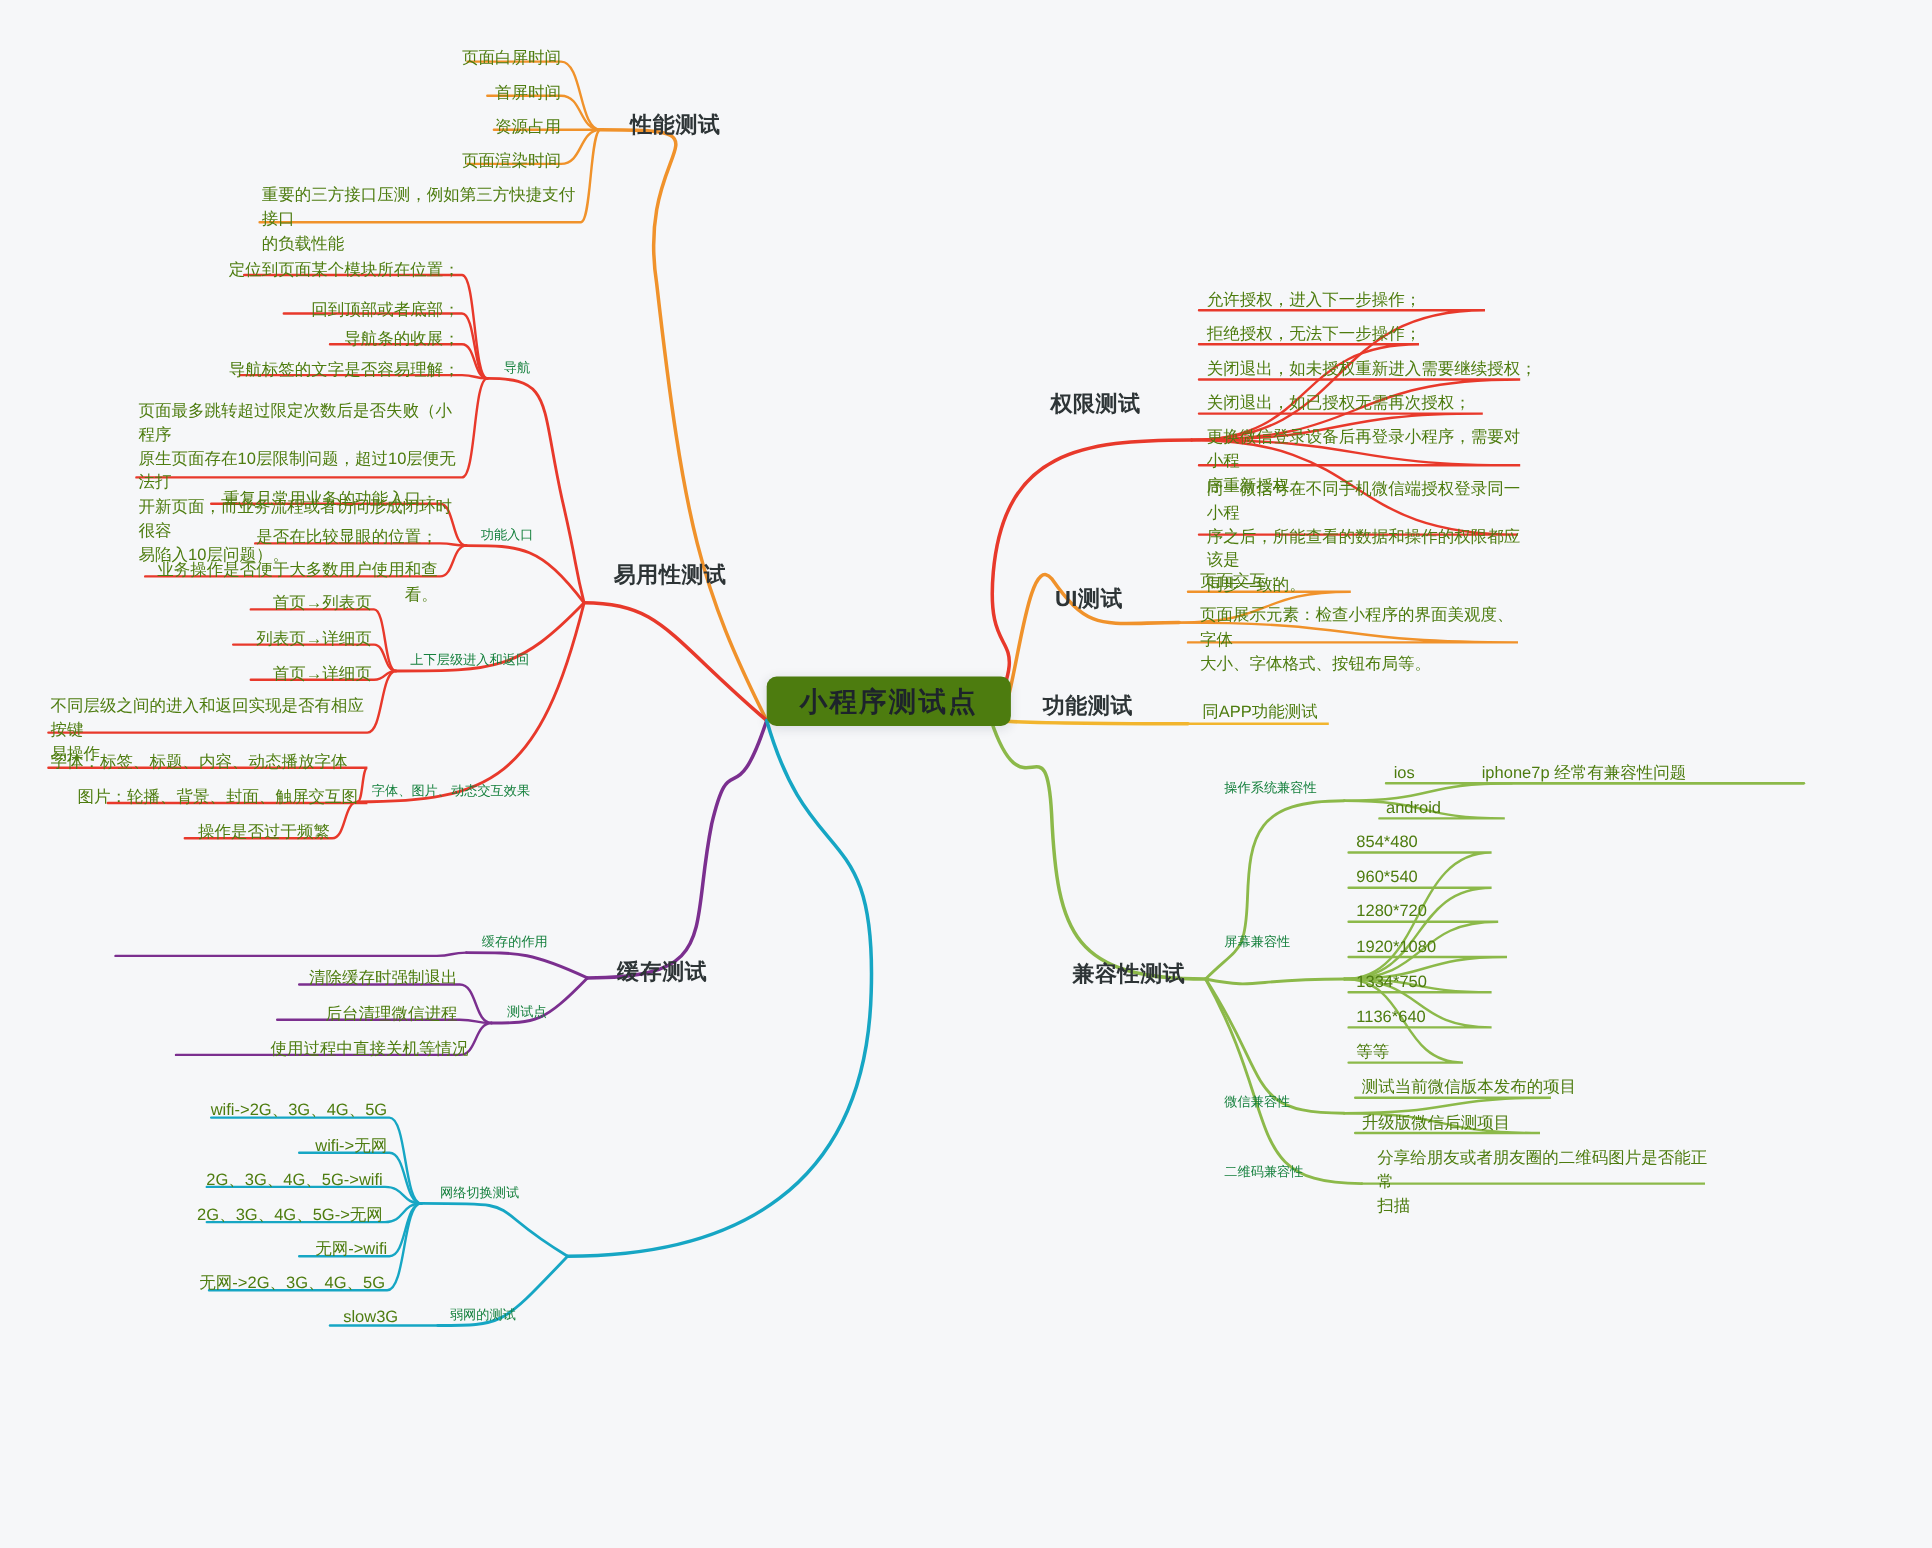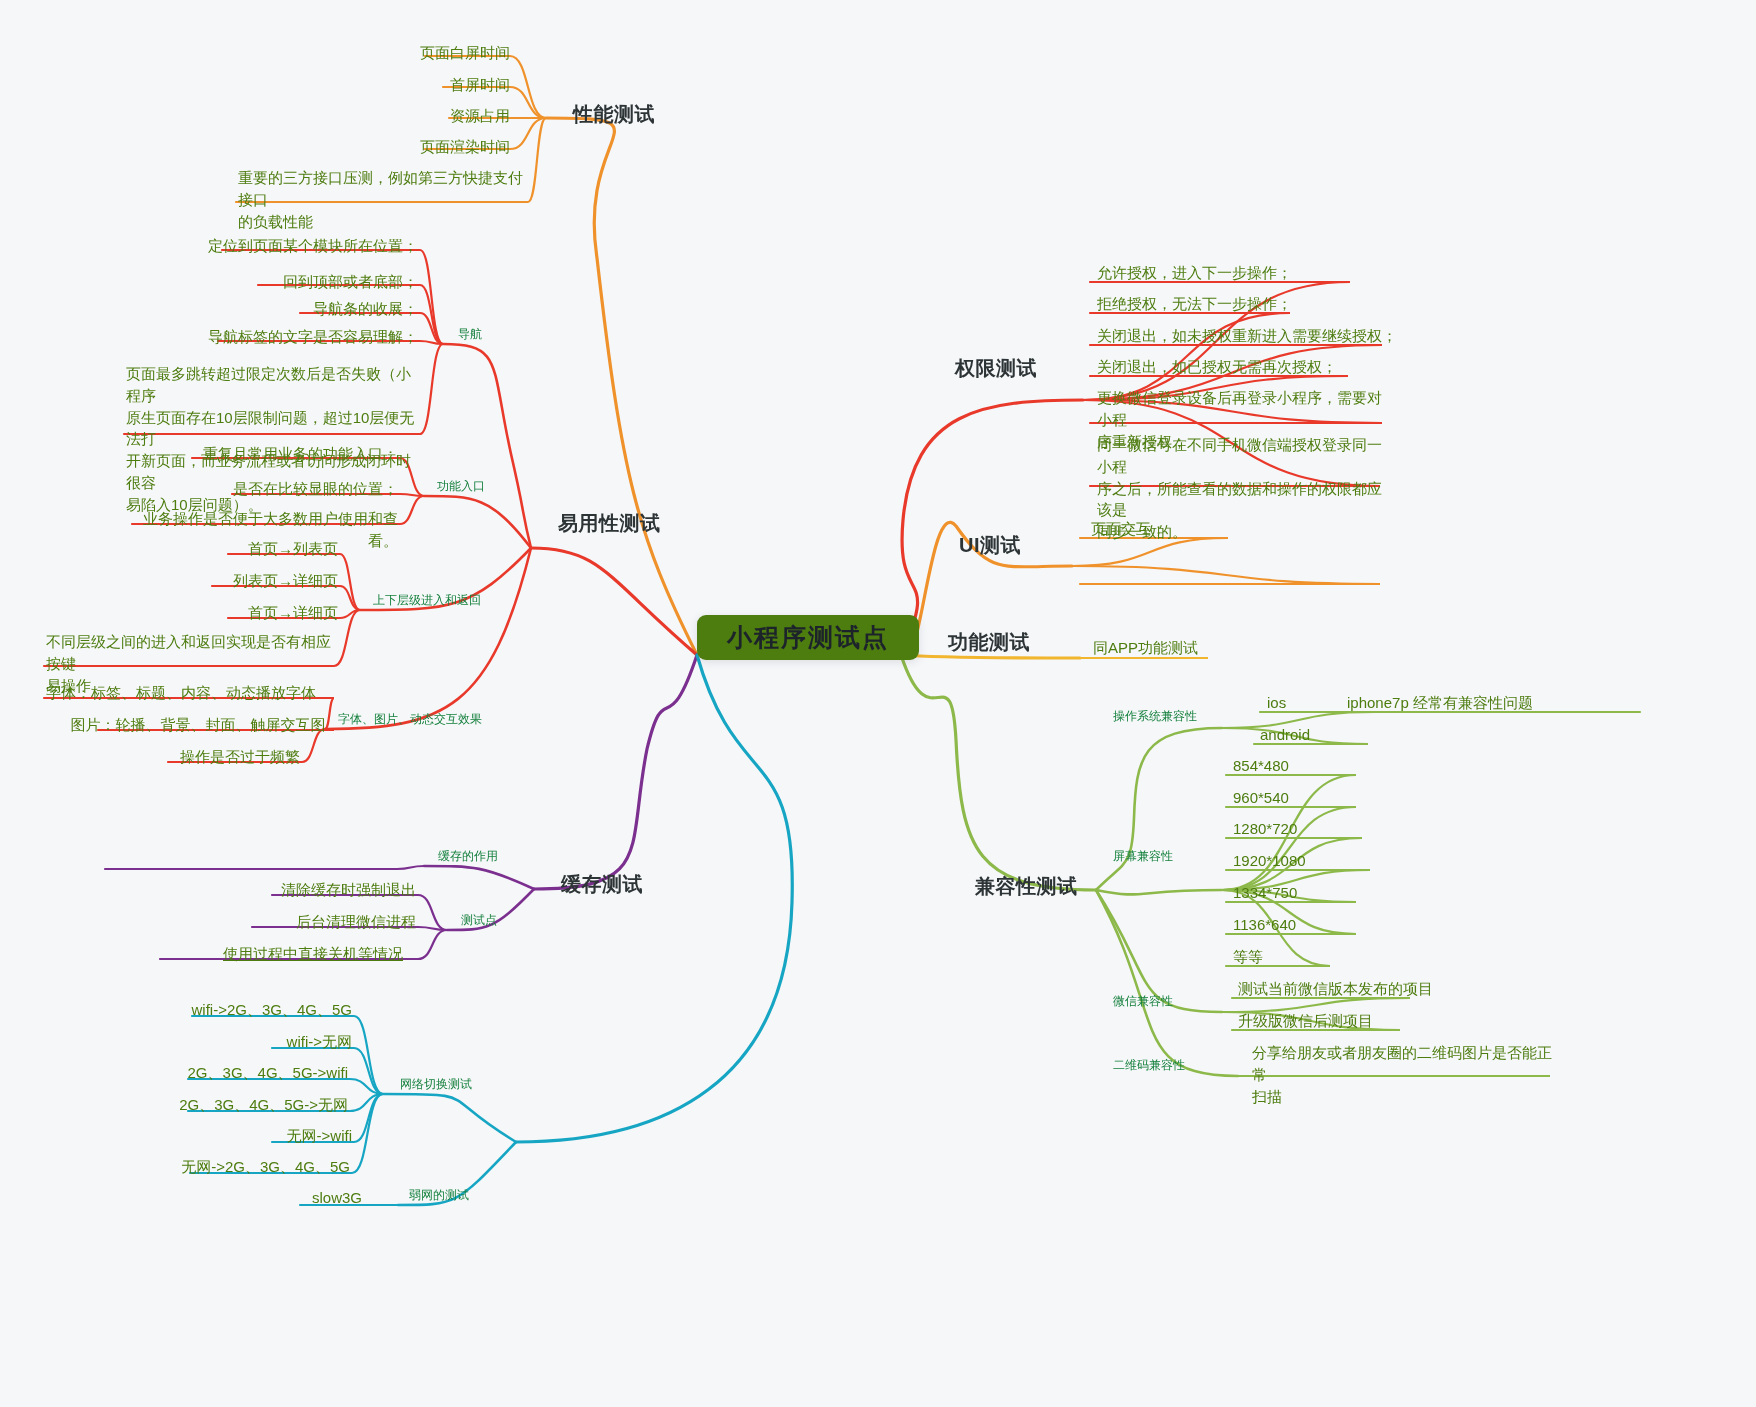--- a/index.html
+++ b/index.html
@@ -180,21 +180,21 @@
   <div class="node mid" style="left:338px;top:711px;">字体、图片、动态交互效果</div>
   <div class="node leaf" style="left:44px;top:682px;width:290px;">字体：标签、标题、内容、动态播放字体</div>
   <div class="node leaf" style="left:58px;top:714px;width:280px;text-align:center;">图片：轮播、背景、封面、触屏交互图</div>
   <div class="node leaf right-al" style="left:110px;top:746px;width:192px;">操作是否过于频繁</div>
 
   <div class="node branch" style="left:561px;top:870px;">缓存测试</div>
   <div class="node mid" style="left:438px;top:848px;">缓存的作用</div>
   <div class="node mid" style="left:461px;top:912px;">测试点</div>
   <div class="node leaf right-al" style="left:170px;top:879px;width:248px;">清除缓存时强制退出</div>
   <div class="node leaf right-al" style="left:170px;top:911px;width:248px;">后台清理微信进程</div>
-  <div class="node leaf right-al" style="left:147px;top:943px;width:258px;text-decoration:underline;">使用过程中直接关机等情况</div>
+  <div class="node leaf right-al" style="left:170px;top:943px;width:258px;">使用过程中直接关机等情况</div>
 
   <div class="node mid" style="left:400px;top:1076px;">网络切换测试</div>
   <div class="node leaf right-al" style="left:140px;top:999px;width:214px;">wifi-&gt;2G、3G、4G、5G</div>
   <div class="node leaf right-al" style="left:140px;top:1031px;width:214px;">wifi-&gt;无网</div>
   <div class="node leaf right-al" style="left:140px;top:1062px;width:210px;">2G、3G、4G、5G-&gt;wifi</div>
   <div class="node leaf right-al" style="left:140px;top:1094px;width:210px;">2G、3G、4G、5G-&gt;无网</div>
   <div class="node leaf right-al" style="left:140px;top:1125px;width:214px;">无网-&gt;wifi</div>
   <div class="node leaf right-al" style="left:140px;top:1156px;width:212px;">无网-&gt;2G、3G、4G、5G</div>
   <div class="node mid" style="left:409px;top:1187px;">弱网的测试</div>
   <div class="node leaf right-al" style="left:240px;top:1187px;width:124px;">slow3G</div>
@@ -205,20 +205,22 @@
   <div class="node leaf" style="left:1095px;top:325px;width:380px;">关闭退出，如未授权重新进入需要继续授权；</div>
   <div class="node leaf" style="left:1095px;top:356px;width:360px;">关闭退出，如已授权无需再次授权；</div>
   <div class="node leaf" style="left:1095px;top:434px;width:290px;">同一微信号在不同手机微信端授权登录同一小程
 序之后，所能查看的数据和操作的权限都应该是
 同步一致的。</div>
   <div class="node leaf" style="left:1095px;top:387px;width:300px;">更换微信登录设备后再登录小程序，需要对小程
 序重新授权；</div>
 
   <div class="node branch" style="left:959px;top:531px;">UI测试</div>
   <div class="node leaf" style="left:1089px;top:518px;width:220px;">页面交互；</div>
+  <div class="node leaf" style="left:1089px;top:549px;width:290px;">页面展示元素：检查小程序的界面美观度、字体
+大小、字体格式、按钮布局等。</div>
 
   <div class="node branch" style="left:948px;top:628px;">功能测试</div>
   <div class="node leaf" style="left:1091px;top:637px;width:180px;">同APP功能测试</div>
 
   <div class="node branch" style="left:955px;top:872px;margin-left:20px;">兼容性测试</div>
 
   <div class="node mid" style="left:1113px;top:708px;">操作系统兼容性</div>
   <div class="node leaf" style="left:1265px;top:692px;width:110px;">ios</div>
   <div class="node leaf" style="left:1345px;top:692px;width:300px;">iphone7p 经常有兼容性问题</div>
   <div class="node leaf" style="left:1258px;top:724px;width:120px;">android</div>

